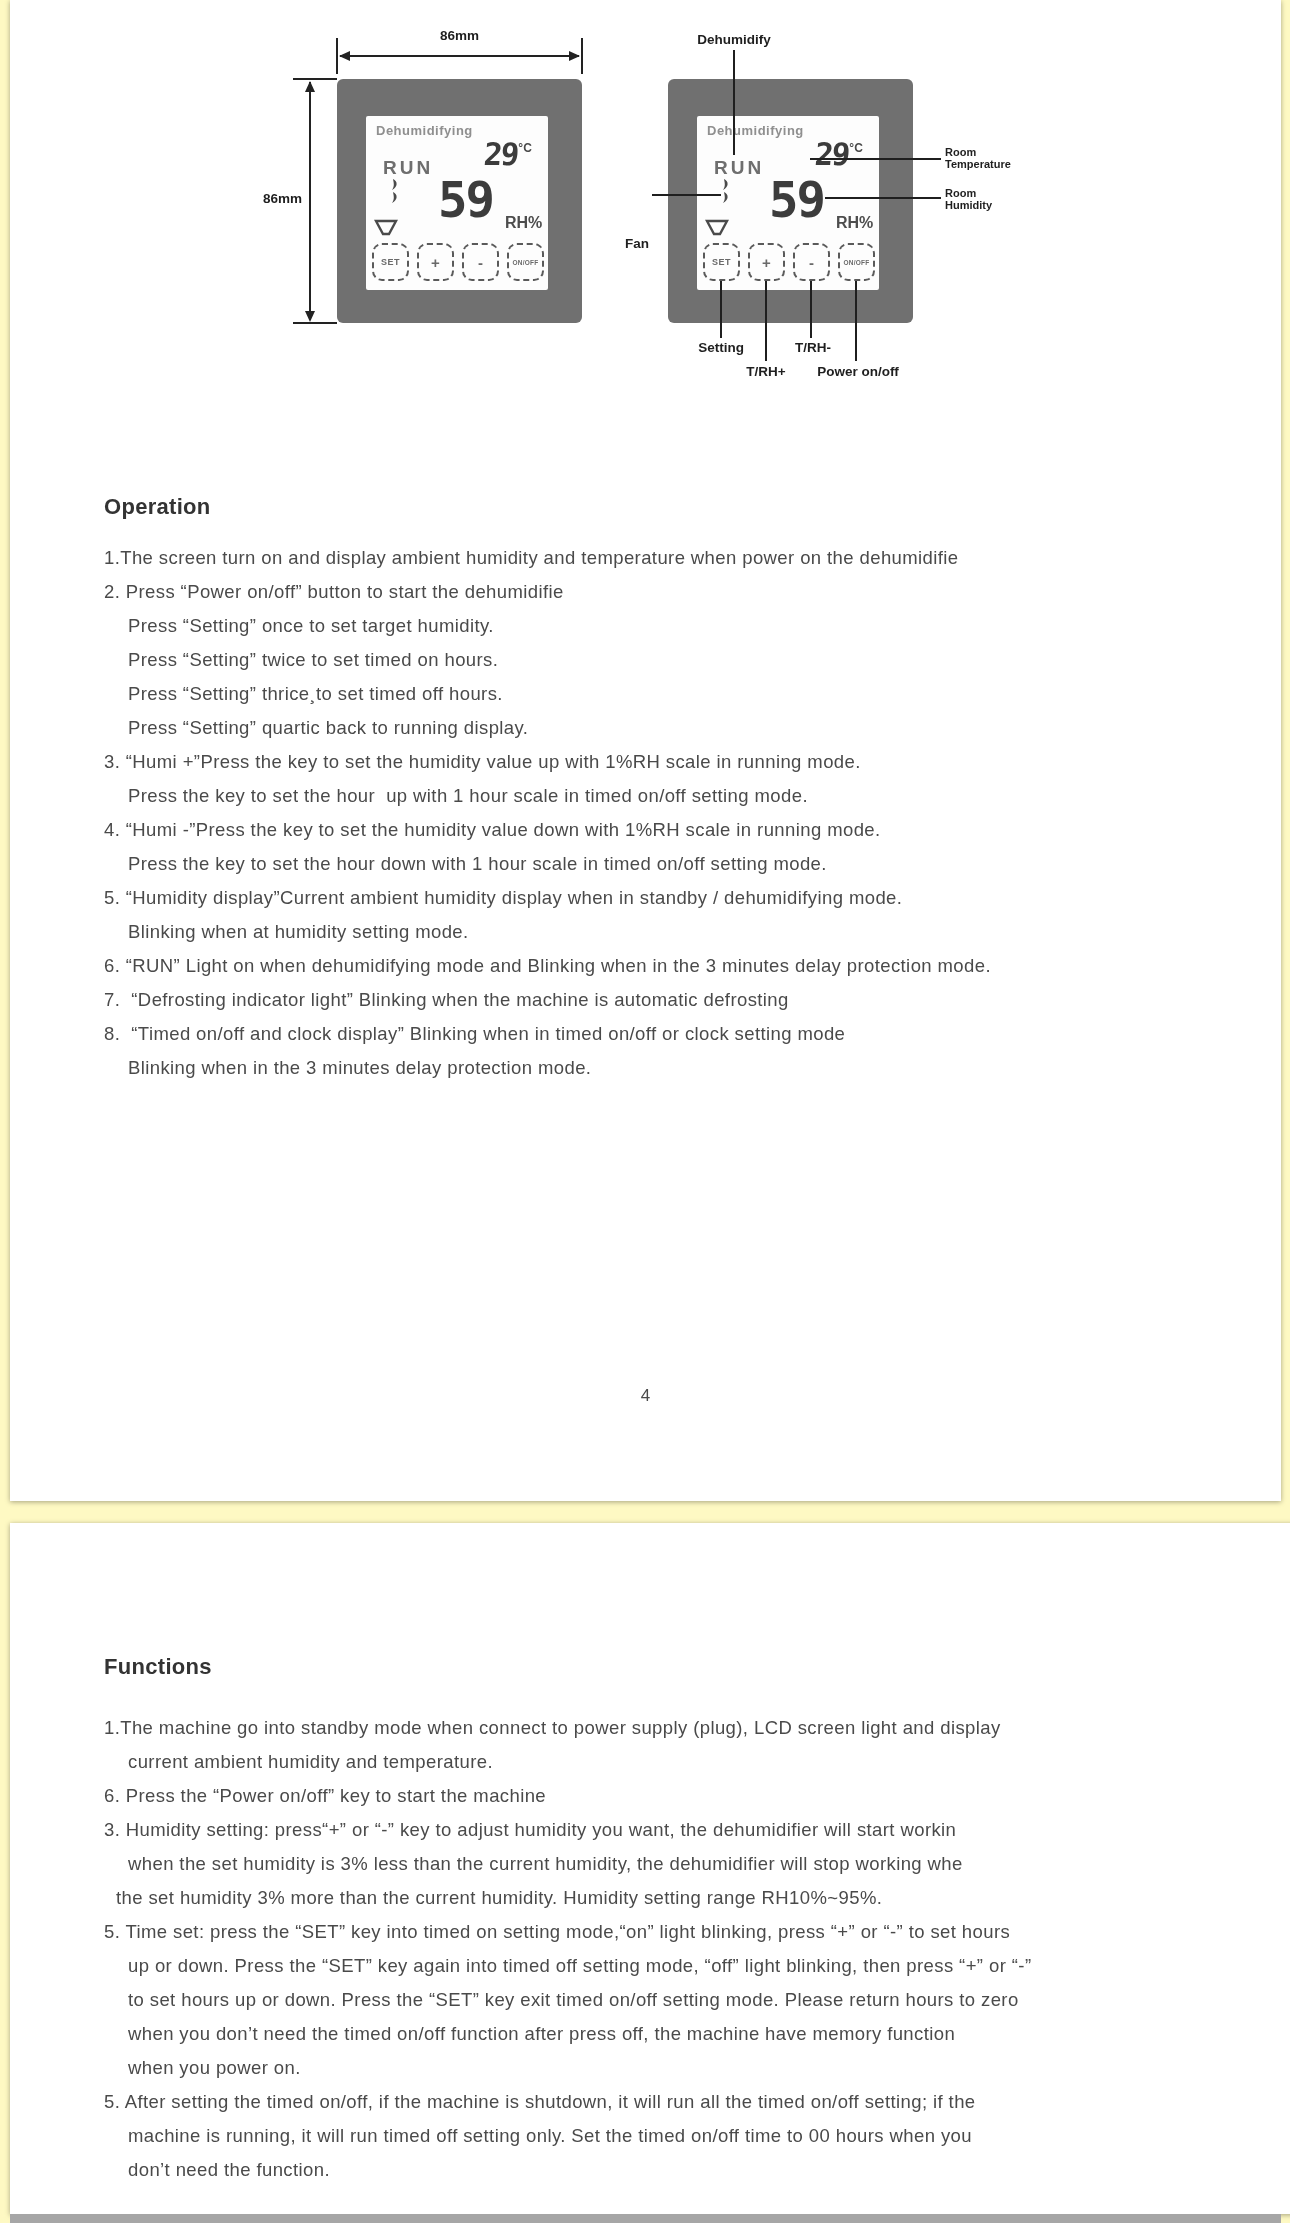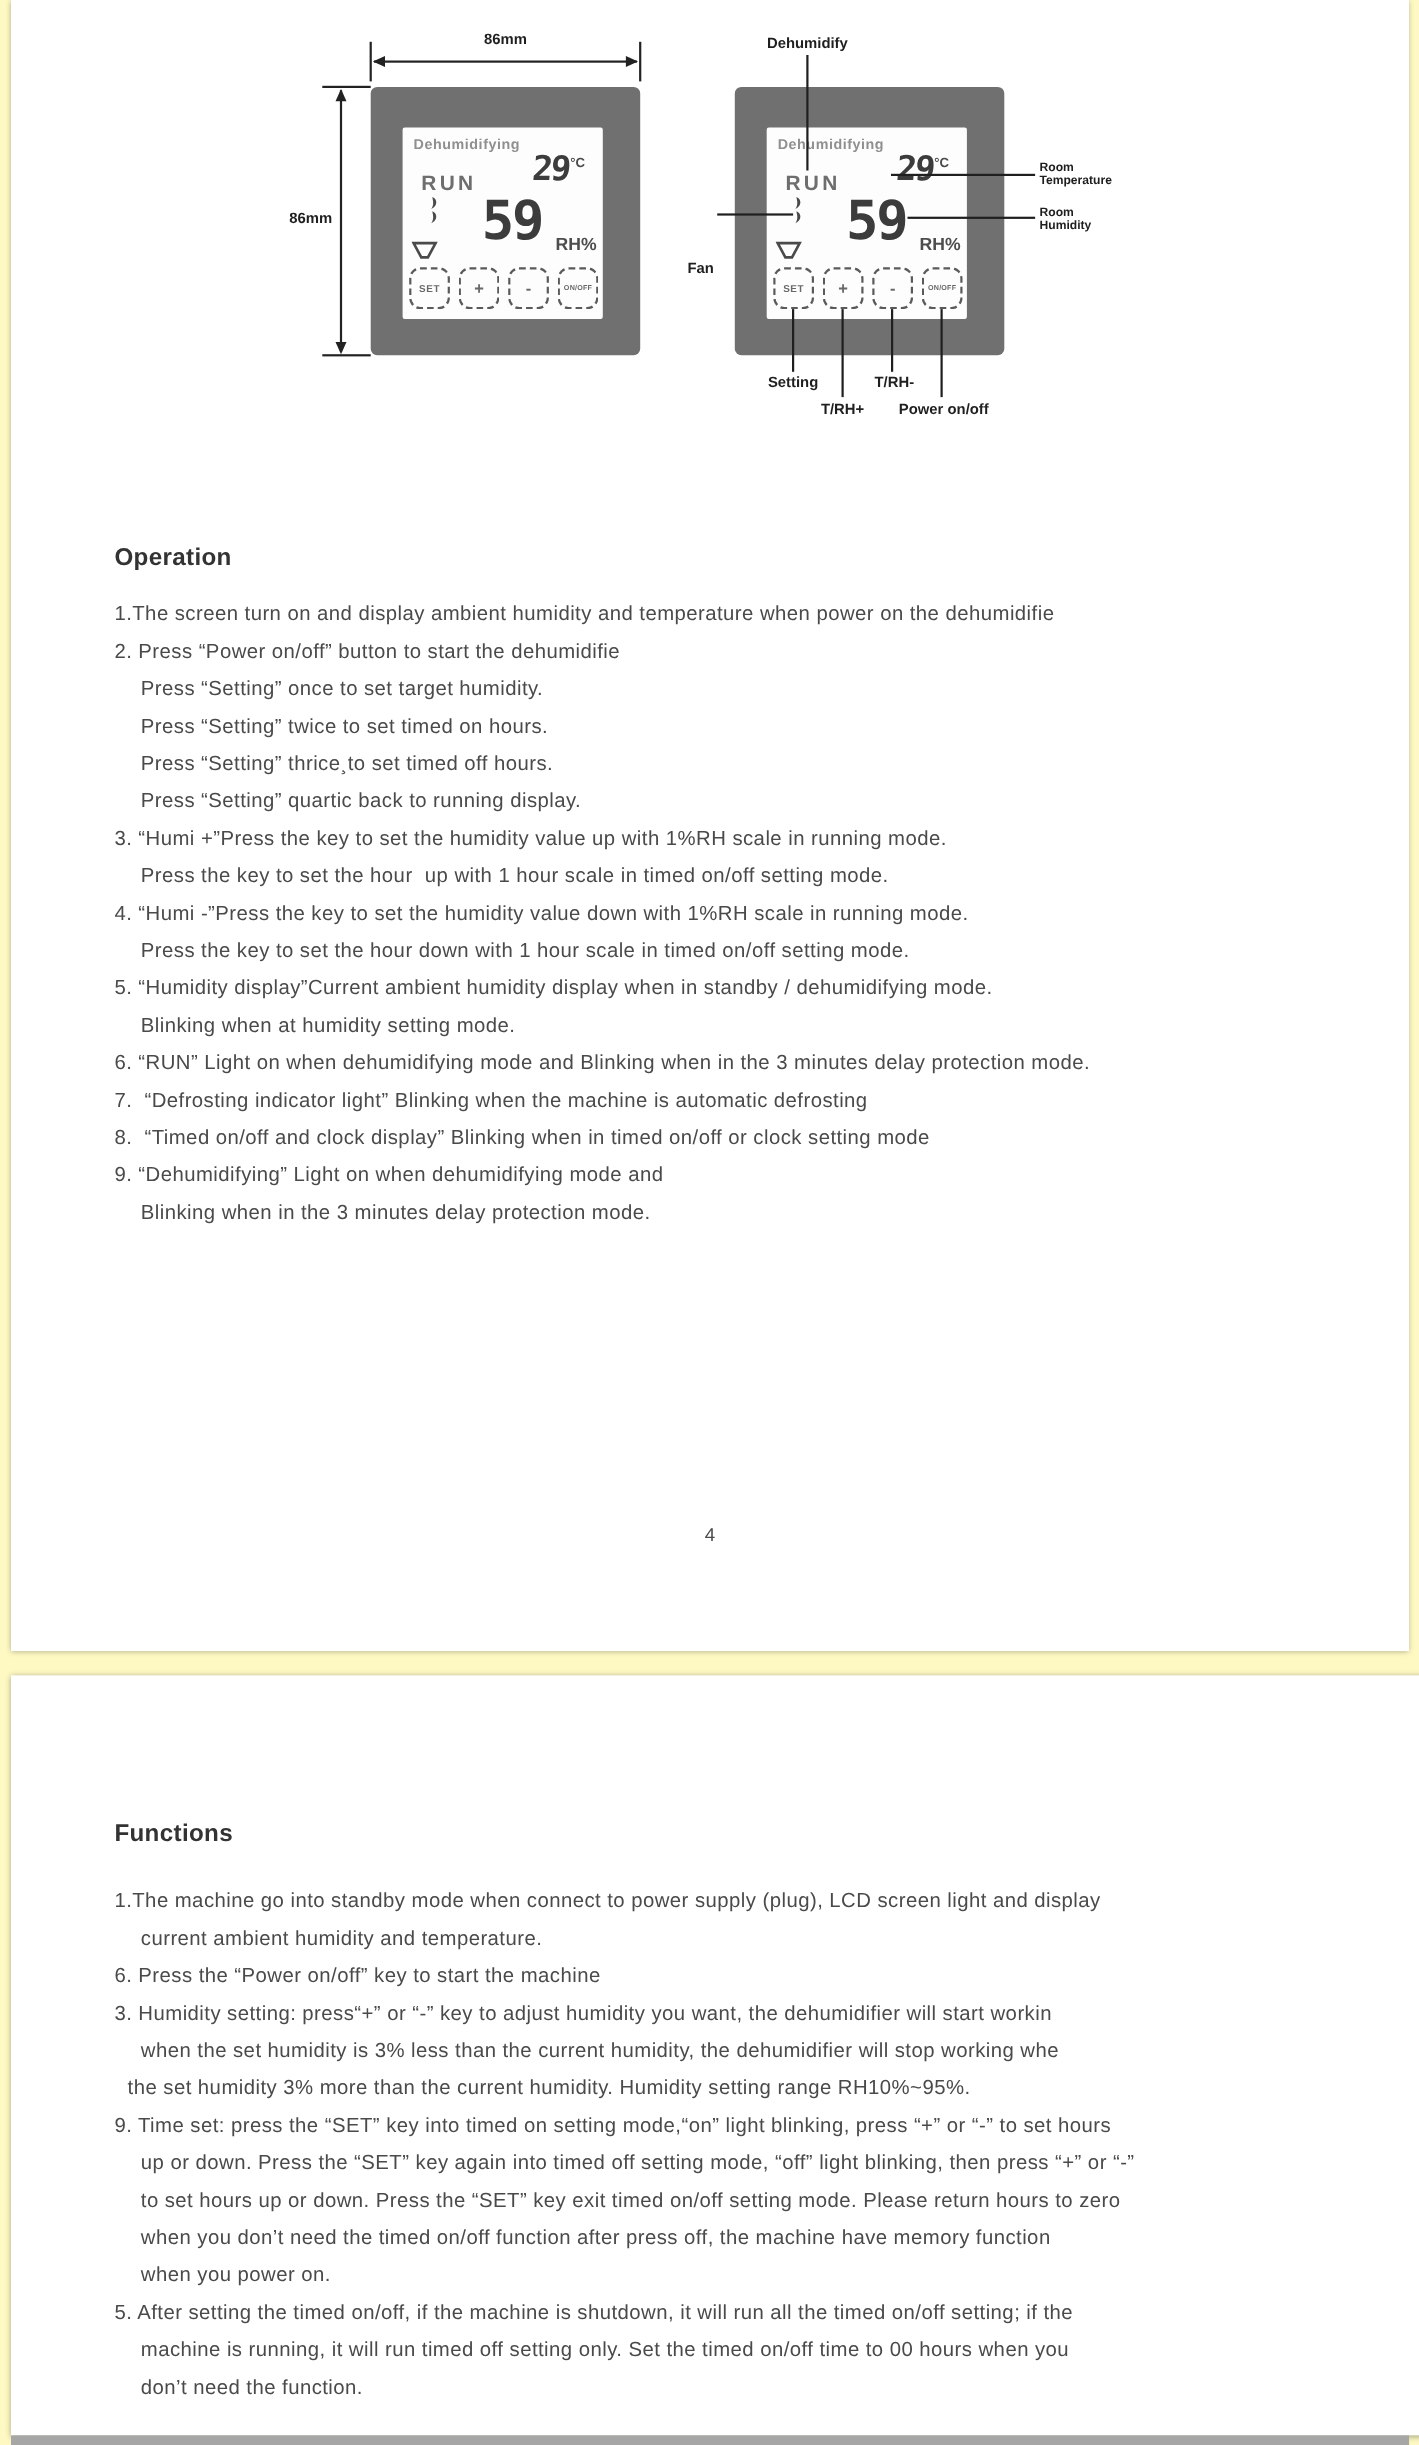--- a/index.html
+++ b/index.html
@@ -235,37 +235,36 @@
         <div class="line in1">Press “Setting” quartic back to running display.</div>
         <div class="line in0">3. “Humi +”Press the key to set the humidity value up with 1%RH scale in running mode.</div>
         <div class="line in1">Press the key to set the hour  up with 1 hour scale in timed on/off setting mode.</div>
         <div class="line in0">4. “Humi -”Press the key to set the humidity value down with 1%RH scale in running mode.</div>
         <div class="line in1">Press the key to set the hour down with 1 hour scale in timed on/off setting mode.</div>
         <div class="line in0">5. “Humidity display”Current ambient humidity display when in standby / dehumidifying mode.</div>
         <div class="line in1">Blinking when at humidity setting mode.</div>
         <div class="line in0">6. “RUN” Light on when dehumidifying mode and Blinking when in the 3 minutes delay protection mode.</div>
         <div class="line in0">7.  “Defrosting indicator light” Blinking when the machine is automatic defrosting</div>
         <div class="line in0">8.  “Timed on/off and clock display” Blinking when in timed on/off or clock setting mode</div>
-        <div class="line in0">9. “Dehumidifying” Light on when dehumidifying mode and</div>
         <div class="line in1">Blinking when in the 3 minutes delay protection mode.</div>
       </div>
 
     <div class="page-number">4</div>
   </div>
 
   <div class="page page2">
     <div class="doc-heading" style="top:1643px;top:131px;">Functions</div>
     <div class="doc-list" style="top:188px;">
         <div class="line in0">1.The machine go into standby mode when connect to power supply (plug), LCD screen light and display</div>
         <div class="line in1">current ambient humidity and temperature.</div>
         <div class="line in0">6. Press the “Power on/off” key to start the machine</div>
         <div class="line in0">3. Humidity setting: press“+” or “-” key to adjust humidity you want, the dehumidifier will start workin</div>
         <div class="line in1">when the set humidity is 3% less than the current humidity, the dehumidifier will stop working whe</div>
         <div class="line in2">the set humidity 3% more than the current humidity. Humidity setting range RH10%~95%.</div>
-        <div class="line in0">9. Time set: press the “SET” key into timed on setting mode,“on” light blinking, press “+” or “-” to set hours</div>
+        <div class="line in0">5. Time set: press the “SET” key into timed on setting mode,“on” light blinking, press “+” or “-” to set hours</div>
         <div class="line in1">up or down. Press the “SET” key again into timed off setting mode, “off” light blinking, then press “+” or “-”</div>
         <div class="line in1">to set hours up or down. Press the “SET” key exit timed on/off setting mode. Please return hours to zero</div>
         <div class="line in1">when you don’t need the timed on/off function after press off, the machine have memory function</div>
         <div class="line in1">when you power on.</div>
         <div class="line in0">5. After setting the timed on/off, if the machine is shutdown, it will run all the timed on/off setting; if the</div>
         <div class="line in1">machine is running, it will run timed off setting only. Set the timed on/off time to 00 hours when you</div>
         <div class="line in1">don’t need the function.</div>
       </div>
   </div>
 

